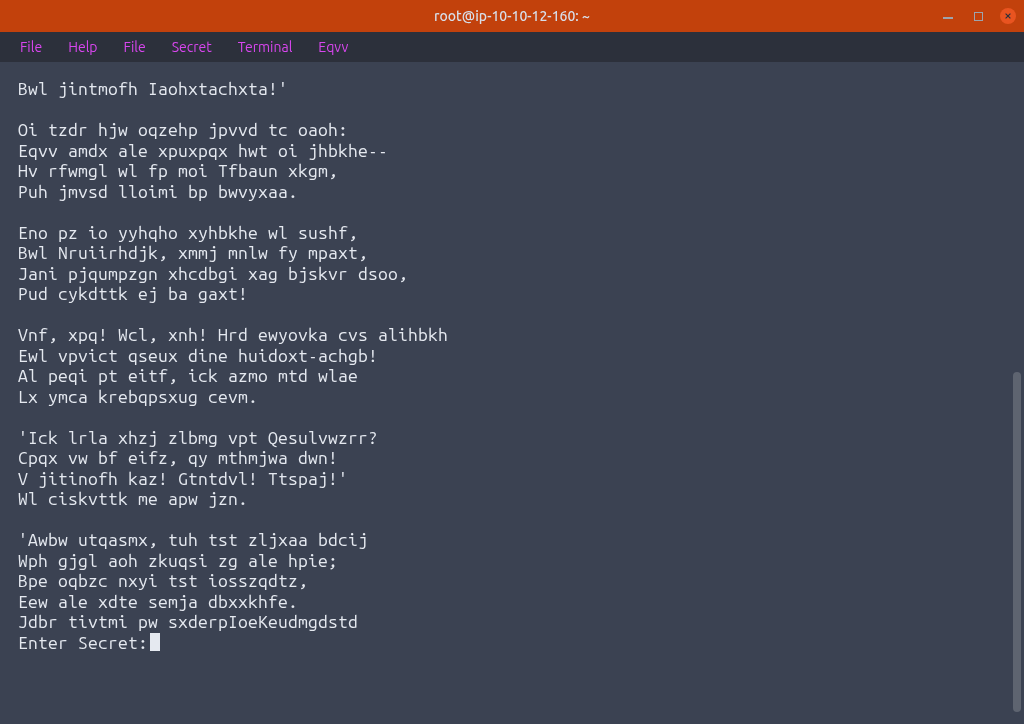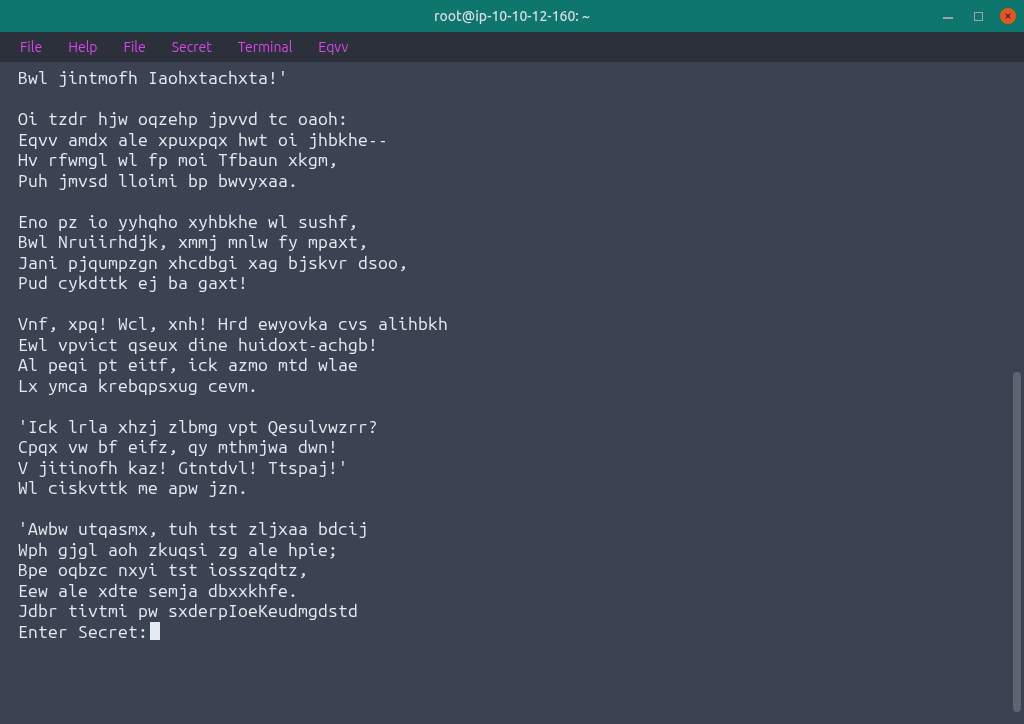--- a/index.html
+++ b/index.html
@@ -20,21 +20,21 @@
     .window {
       width: 100%;
       height: 100%;
       background: #2c303b;
       display: flex;
       flex-direction: column;
     }
     
     .titlebar {
       height: 32px;
-      background: #0f766e;
+      background: #c2410c;
       display: flex;
       align-items: center;
       justify-content: center;
       position: relative;
     }
     
     .title {
       color: #d8dee9;
       font-size: 14px;
       font-weight: 500;
@@ -114,20 +114,21 @@
       overflow: hidden;
     }
     
     .terminal-content {
       font-family: "Ubuntu Mono", "Consolas", "Courier New", monospace;
       font-size: 17.5px;
       line-height: 20.5px;
       color: #e5e9f0;
       white-space: pre;
       letter-spacing: 0.2px;
+      margin-top: 11px;
     }
     
     .prompt-line {
       display: flex;
     }
     
     .cursor {
       display: inline-block;
       width: 10px;
       height: 18px;

